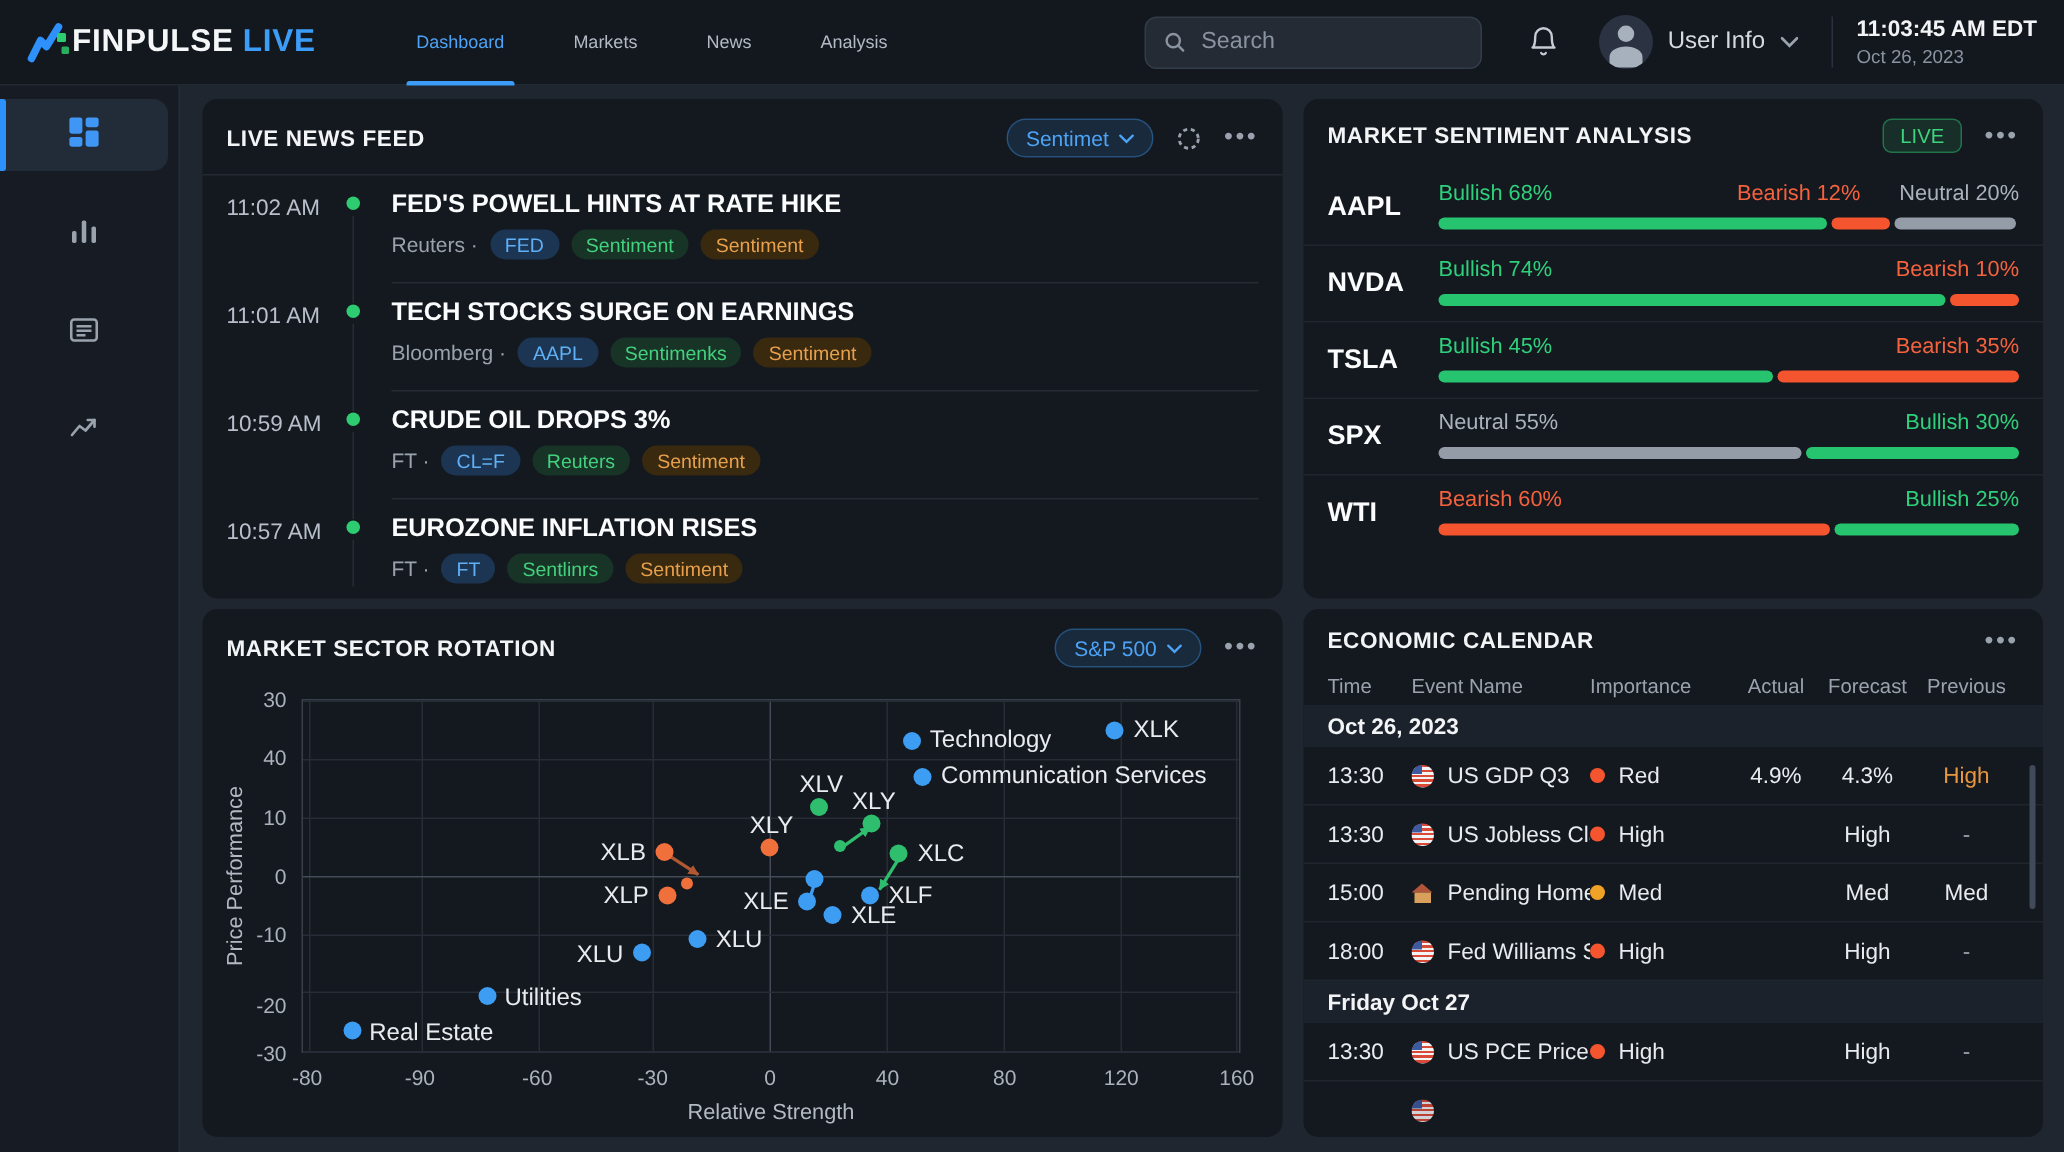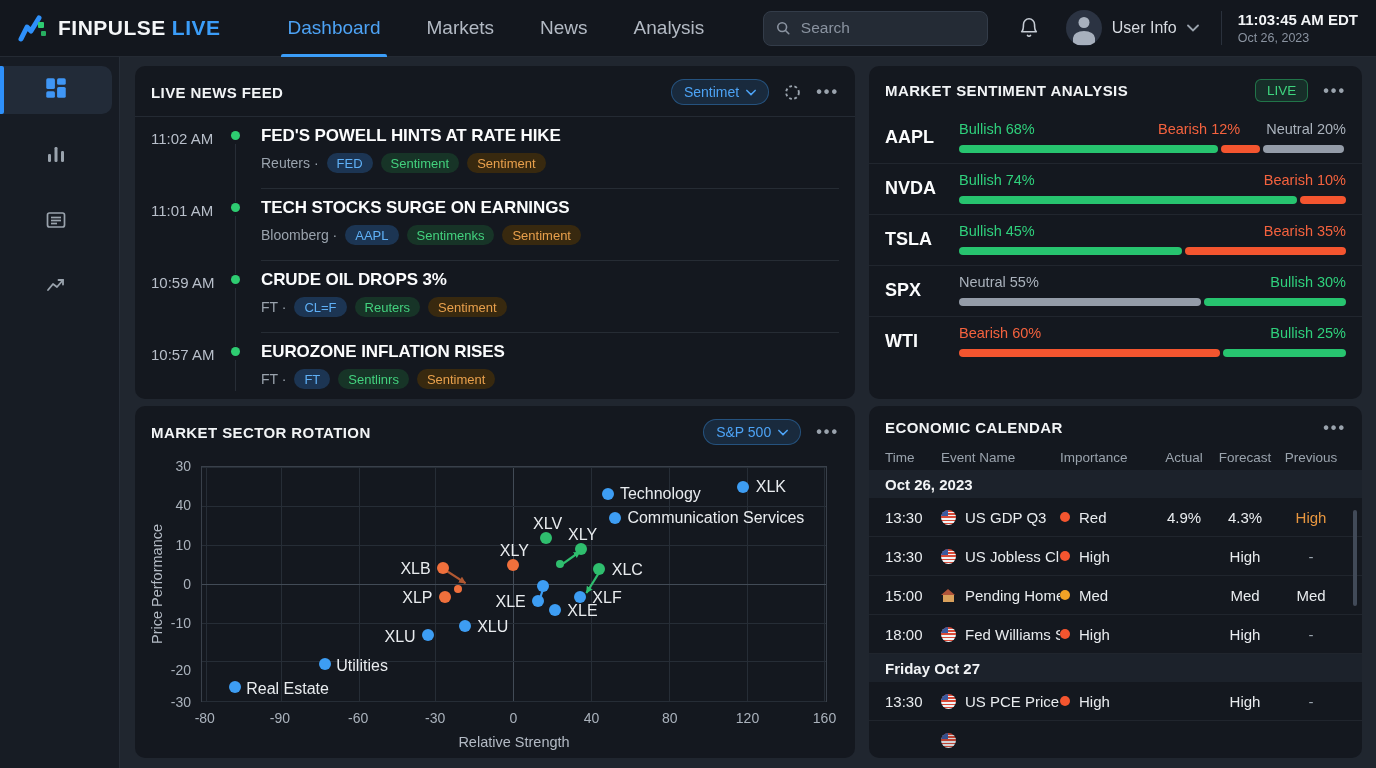--- a/index.html
+++ b/index.html
@@ -5,25 +5,25 @@
   * { box-sizing: border-box; }
   html,body { margin:0; padding:0; }
   body {
     width:1376px; height:768px; overflow:hidden; position:relative;
     background:#20262f; color:#e9ecef;
     font-family:"Liberation Sans","DejaVu Sans",sans-serif;
   }
   
   .app-header { position:absolute; top:0; left:0; right:0; height:57px; background:#13171e;
     border-bottom:1px solid #242a33; display:flex; align-items:center; padding:0 18px 0 16px; z-index:5; }
-  .brand { display:flex; align-items:center; gap:10px; }
+  .brand { display:flex; align-items:center; }
   .brand-text { font-size:21px; font-weight:800; letter-spacing:.5px; color:#f4f6f8; white-space:nowrap; }
   .brand-suffix { color:#3b9df8; margin-left:6px; }
   .nav { display:flex; margin-left:44px; height:57px; }
-  .nav-item { position:relative; display:flex; align-items:center; padding:0 23px; font-size:19px; color:#b3bac4; cursor:pointer; }
+  .nav-item { position:relative; display:flex; align-items:center; padding:0 23px; font-size:12px; color:#b3bac4; cursor:pointer; }
   .nav-item.active { color:#4da3f5; }
   .nav-item.active::after { content:''; position:absolute; left:16px; right:16px; bottom:0; height:3px; background:#3b9df8; border-radius:2px 2px 0 0; }
   .search-box { margin-left:auto; width:225px; height:35px; background:#242b35; border:1px solid #333c49;
     border-radius:8px; display:flex; align-items:center; padding:0 12px; gap:9px; }
   .search-box input { background:transparent; border:none; outline:none; color:#dfe3e8; font-size:15.5px; width:100%; font-family:inherit; }
   ::placeholder { color:#8a93a0; }
   .bell-btn { margin-left:30px; cursor:pointer; display:flex; }
   .user-chip { display:flex; align-items:center; margin-left:26px; gap:10px; cursor:pointer; }
   .avatar { width:36px; height:36px; border-radius:50%; background:#2b3342; position:relative; overflow:hidden; flex:none; }
   .avatar::before { content:''; position:absolute; top:7px; left:50%; transform:translateX(-50%); width:11px; height:11px; border-radius:50%; background:#a7b0bd; }

